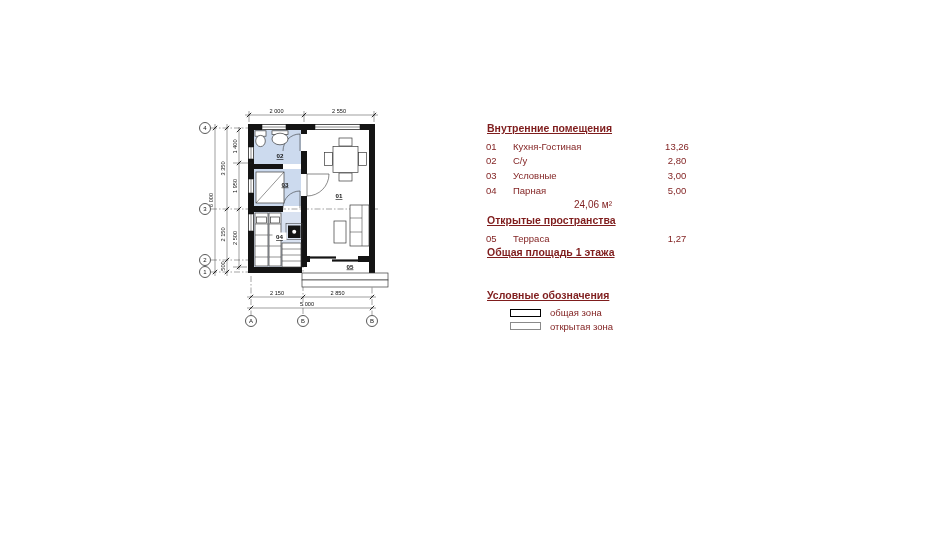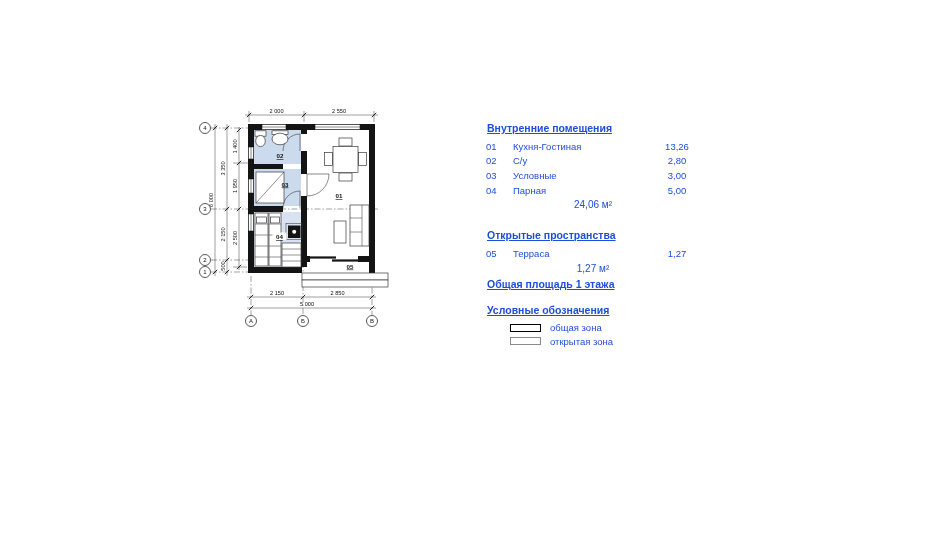--- a/index.html
+++ b/index.html
@@ -1,17 +1,17 @@
 <!DOCTYPE html>
 <html><head>
 <meta charset="utf-8">
 <style>
   html,body{margin:0;padding:0;background:#fff;}
   .page{position:relative;width:936px;height:556px;background:#ffffff;overflow:hidden;
-        font-family:"Liberation Sans",sans-serif;color:#1d4ed8;border-radius:19px;}
+        font-family:"Liberation Sans",sans-serif;color:#7f1d1d;border-radius:19px;}
   
   .plan-svg{position:absolute;left:190px;top:96px;width:215px;height:240px;}
   .wall{fill:#141414;}
   .wet{fill:#ccdaee;}
   .wet2{fill:#d9e2f1;}
   .furn{fill:#ffffff;stroke:#3a3a3a;stroke-width:0.7;}
   .furnln{stroke:#3a3a3a;stroke-width:0.55;fill:none;}
   .thin{stroke:#2a2a2a;stroke-width:0.55;fill:none;}
   .dim{stroke:#2a2a2a;stroke-width:0.45;fill:none;}
   .tick{stroke:#111;stroke-width:0.9;}
@@ -24,24 +24,24 @@
   .win{fill:#fff;stroke:#111;stroke-width:0.55;}
   
   .panel{position:absolute;left:486px;top:122px;width:214px;}
   .sec-title{font-size:10.5px;font-weight:bold;text-decoration:underline;margin:0 0 5px 1px;}
   .row{display:flex;align-items:center;height:14.6px;font-size:9.5px;}
   .row .num{width:27px;}
   .row .name{flex:1;}
   .row .area{width:46px;text-align:center;}
   .total-row{font-size:10px;text-align:center;margin-top:2px;height:15px;}
   .sec{margin:0;}
-  .sec-open{margin-top:15px;}
+  .sec-open{}
   .sec-grand{}
   .sec-grand .total-row{margin-top:4px;}
-  .sec-legend{margin-top:14px;}
+  .sec-legend{margin-top:31px;}
   .legend-item{display:flex;align-items:center;height:13.5px;font-size:9.5px;padding-left:24px;}
   .swatch{width:31px;height:8px;border:1px solid #000;margin-right:9px;box-sizing:border-box;}
 </style>
 </head>
 <body>
 
 <div class="page">
 
   <svg class="plan-svg" viewBox="190 96 215 240" xmlns="http://www.w3.org/2000/svg">
 
@@ -266,21 +266,20 @@
       <div class="total-row">24,06 м²</div>
     </div>
 
     <div class="sec sec-open">
       <div class="sec-title">Открытые пространства</div>
       <div class="row">
         <span class="num">05</span>
         <span class="name">Терраса</span>
         <span class="area">1,27</span>
       </div>
-      <div class="total-row">1,27 м²</div>
     </div>
 
     <div class="sec sec-grand">
       <div class="sec-title">Общая площадь 1 этажа</div>
     </div>
 
     <div class="sec sec-legend">
       <div class="sec-title">Условные обозначения</div>
       <div class="legend-item">
         <span class="swatch" style="background: rgb(255, 255, 255); border-color: rgb(0, 0, 0);"></span>

